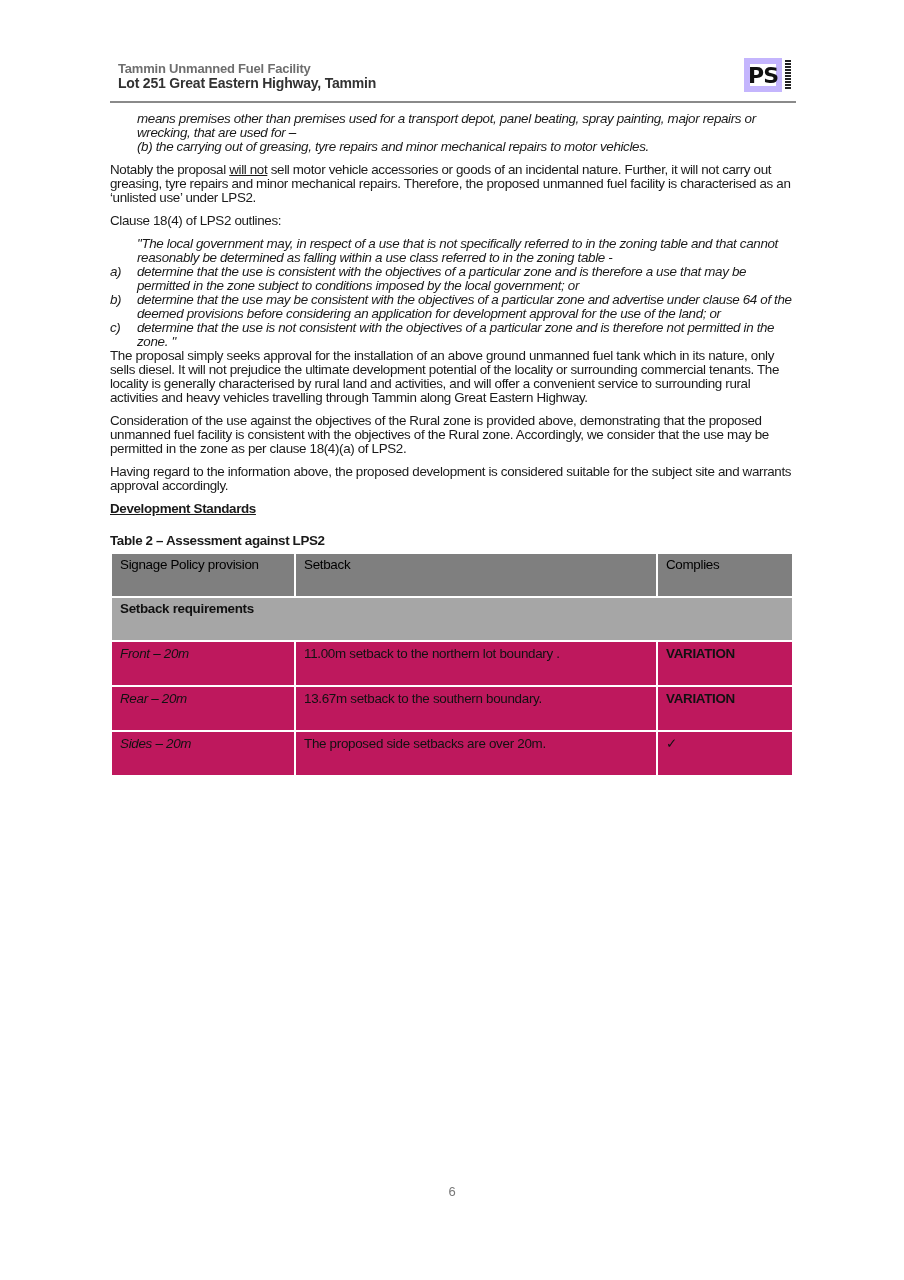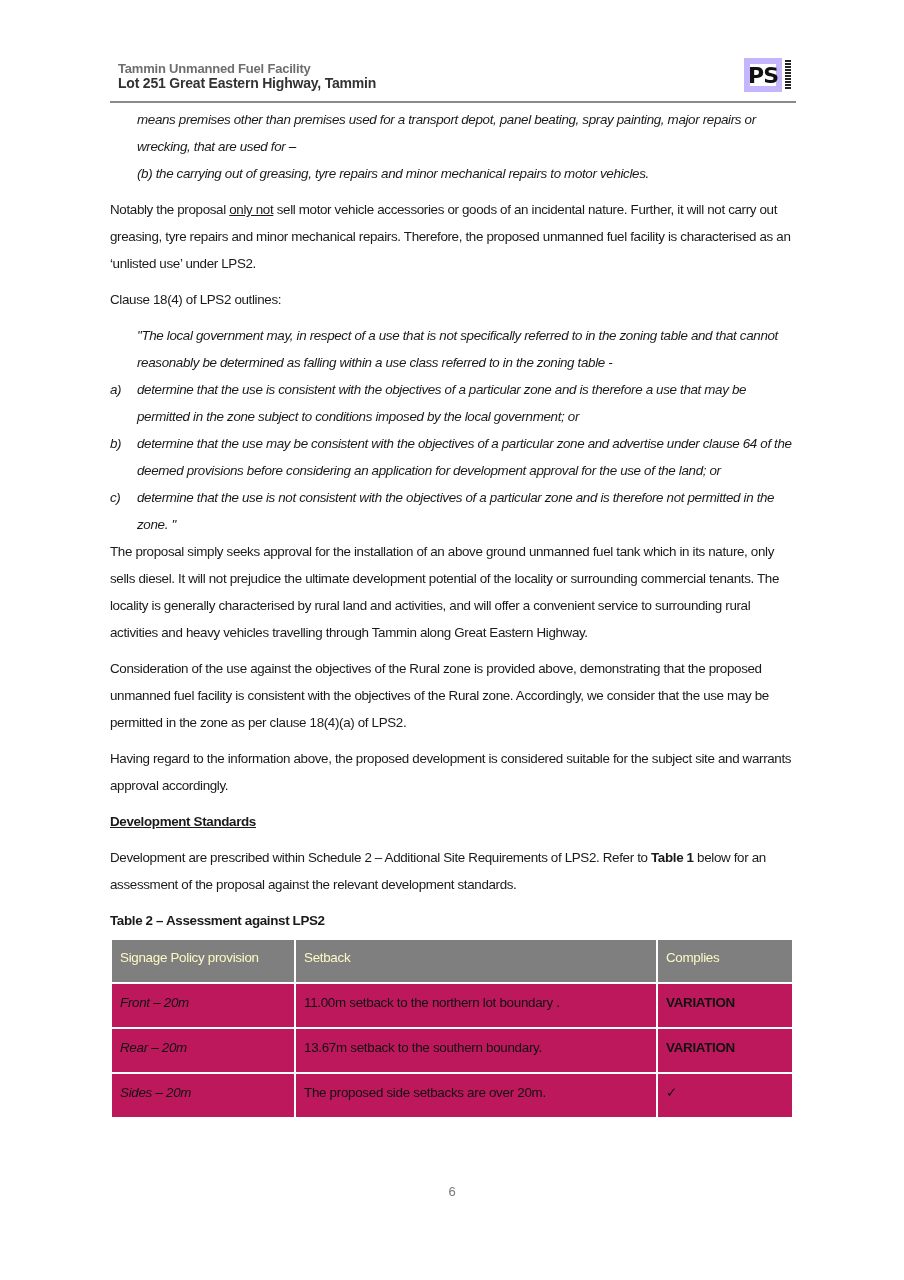--- a/index.html
+++ b/index.html
@@ -8,33 +8,33 @@
     .header { position: absolute; left: 118px; top: 62px; width: 676px; }
     .hdr-title { font-size: 13px; font-weight: bold; color: #6e6e6e; line-height: 14px; letter-spacing: -0.2px; }
     .hdr-sub { font-size: 14px; color: #333; line-height: 14px; letter-spacing: -0.2px; font-weight: bold; }
     .logo { position: absolute; right: 0; top: -4px; width: 50px; height: 36px; }
     .logo-box { position: absolute; left: 0; top: 0; width: 38px; height: 34px; border: 6px solid #c4b5fd;
       box-sizing: border-box; display: flex; align-items: center; justify-content: center;
       font-weight: bold; font-size: 22px; letter-spacing: -1px; color: #111; font-family: "DejaVu Sans", sans-serif; }
     .logo-side { position: absolute; left: 41px; top: 2px; width: 6px; height: 30px; background: repeating-linear-gradient(#222 0 2px, #fff 2px 3px); }
     .hdr-rule { position: absolute; left: 110px; top: 101px; width: 686px; height: 2px; background: #8a8a8a; }
 
-    .content { position: absolute; left: 110px; top: 106px; width: 686px; font-size: 13.4px; line-height: 27px; letter-spacing: -0.35px; }
+    .content { position: absolute; left: 110px; top: 112px; width: 686px; font-size: 13.4px; line-height: 14px; letter-spacing: -0.35px; }
     .quote { padding-left: 27px; font-style: italic; }
     p { margin: 0; }
     .gap { height: 9px; }
     .list-item { display: flex; }
     .list-item .mark { width: 27px; flex: none; }
     .list-item .txt { flex: 1; }
     .u { text-decoration: underline; }
     .b { font-weight: bold; }
 
     table { border-collapse: collapse; width: 684px; margin-top: 4px; font-size: 13.4px; letter-spacing: -0.3px; }
     td, th { border: 2px solid #ffffff; padding: 0 8px; text-align: left; vertical-align: top; }
-    th { background: #7f7f7f; color: #fef9c3; font-weight: normal; height: 38px; padding-top: 4px; }
+    th { background: #7f7f7f; color: #000000; font-weight: normal; height: 38px; padding-top: 4px; }
     .section-row td { background: #a6a6a6; font-weight: bold; height: 38px; padding-top: 4px; color: #111; }
     .data-row td { background: #be185d; height: 38px; padding-top: 5px; color: #111; }
     .data-row td.provision { font-style: italic; }
     .data-row td.complies { text-align: left; font-weight: bold; }
     .c1 { width: 166px; } .c3 { width: 118px; }
 
     .page-num { position: absolute; left: 0; width: 904px; top: 1184px; text-align: center; font-size: 13px; color: #777; }
   </style>
 </head>
 <body>
@@ -48,21 +48,21 @@
   </div>
 </div>
 <div class="hdr-rule"></div>
 
 <div class="content">
   <div class="quote">
     <p>means premises other than premises used for a transport depot, panel beating, spray painting, major repairs or wrecking, that are used for –</p>
     <p>(b) the carrying out of greasing, tyre repairs and minor mechanical repairs to motor vehicles.</p>
   </div>
   <div class="gap"></div>
-  <p><span>Notably the proposal </span><span class="u">only not</span><span> sell motor vehicle accessories or goods of an incidental nature. Further, it will not carry out greasing, tyre repairs and minor mechanical repairs. Therefore, the proposed unmanned fuel facility is characterised as an ‘unlisted use’ under LPS2.</span></p>
+  <p><span>Notably the proposal </span><span class="u">will not</span><span> sell motor vehicle accessories or goods of an incidental nature. Further, it will not carry out greasing, tyre repairs and minor mechanical repairs. Therefore, the proposed unmanned fuel facility is characterised as an ‘unlisted use’ under LPS2.</span></p>
   <div class="gap"></div>
   <p>Clause 18(4) of LPS2 outlines:</p>
   <div class="gap"></div>
   <div class="quote">
     <p>"The local government may, in respect of a use that is not specifically referred to in the zoning table and that cannot reasonably be determined as falling within a use class referred to in the zoning table -</p>
   </div>
   <div class="quote" style="padding-left:27px;">
     <div class="list-item" style="margin-left:-27px;">
       <span class="mark">a)</span>
       <span class="txt">determine that the use is consistent with the objectives of a particular zone and is therefore a use that may be permitted in the zone subject to conditions imposed by the local government; or</span>
@@ -77,30 +77,32 @@
     </div>
   </div>
   <p>The proposal simply seeks approval for the installation of an above ground unmanned fuel tank which in its nature, only sells diesel. It will not prejudice the ultimate development potential of the locality or surrounding commercial tenants. The locality is generally characterised by rural land and activities, and will offer a convenient service to surrounding rural activities and heavy vehicles travelling through Tammin along Great Eastern Highway.</p>
   <div class="gap"></div>
   <p>Consideration of the use against the objectives of the Rural zone is provided above, demonstrating that the proposed unmanned fuel facility is consistent with the objectives of the Rural zone. Accordingly, we consider that the use may be permitted in the zone as per clause 18(4)(a) of LPS2.</p>
   <div class="gap"></div>
   <p>Having regard to the information above, the proposed development is considered suitable for the subject site and warrants approval accordingly.</p>
   <div class="gap"></div>
   <p class="u b" style="font-weight:bold;">Development Standards</p>
   <div class="gap"></div>
-  <p><span>Development are prescribed within Schedule 2 – Additional Site Requirements of LPS2. Refer to </span><span class="b">Table 1</span><span> below for an assessment of the proposal against the relevant development standards.</span></p>
   <div class="gap"></div>
   <p class="b">Table 2 – Assessment against LPS2</p>
 
   <table>
     <tbody>
         <tr>
       <th class="c1">Signage Policy provision</th>
       <th>Setback</th>
       <th class="c3">Complies</th>
+    </tr>
+    <tr class="section-row">
+      <td colspan="3">Setback requirements</td>
     </tr>
     <tr class="data-row">
       <td class="provision">Front – 20m</td>
       <td>11.00m setback to the northern lot boundary .</td>
       <td class="complies">VARIATION</td>
     </tr>
     <tr class="data-row">
       <td class="provision">Rear – 20m</td>
       <td>13.67m setback to the southern boundary.</td>
       <td class="complies">VARIATION</td>

